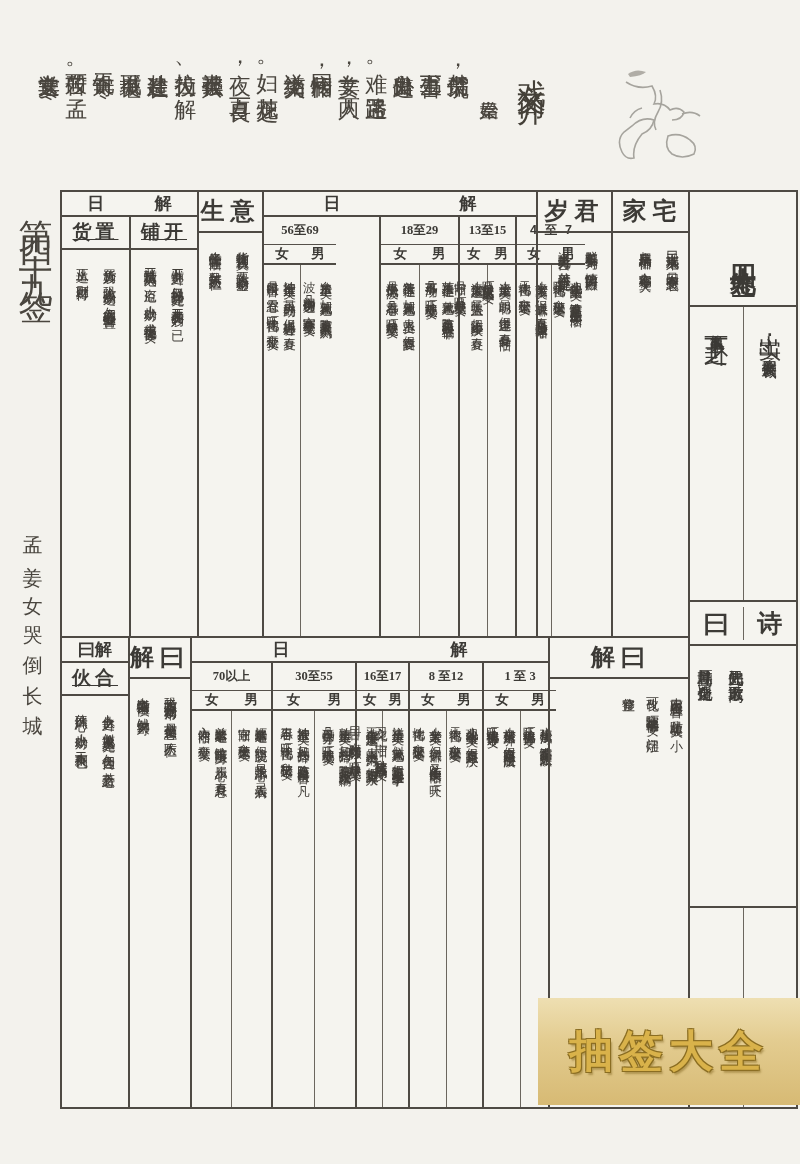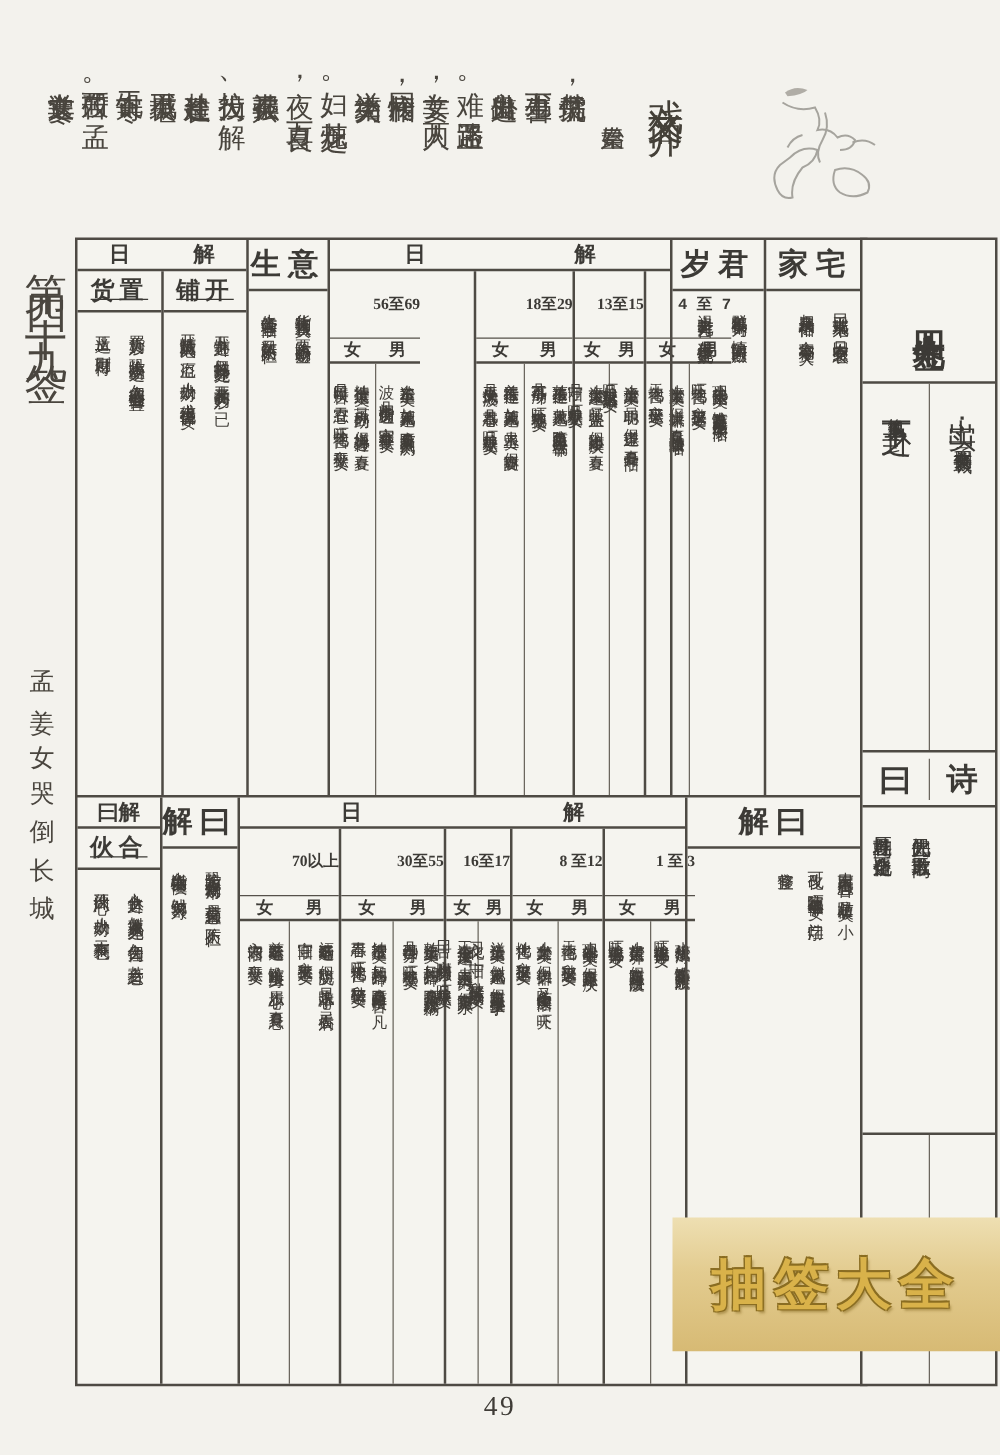--- a/index.html
+++ b/index.html
@@ -27,21 +27,21 @@
   .fcol{display:flex;flex-direction:column;min-width:0;}
   .fcol + .fcol, .agecol + .agecol, .colgroup + .fcol, .fcol + .colgroup{border-left:2px solid #4e4a44;}
   .colgroup{display:flex;flex-direction:column;min-width:0;}
   .group-head{display:flex;border-bottom:2px solid #4e4a44;font-size:17px;font-weight:600;}
   .group-head span{flex:1;text-align:center;}
   .group-cols{display:flex;flex:1;min-height:0;}
   .group-cols .fcol{flex:none;}
   .subhead{text-align:center;font-size:19px;font-weight:600;letter-spacing:4px;border-bottom:2px solid #4e4a44;padding:2px 0 3px;text-decoration:underline;}
   .vhead{border-bottom:2px solid #4e4a44;text-align:center;font-size:24px;font-weight:600;letter-spacing:6px;padding:3px 0 4px;}
   .agecol{display:flex;flex-direction:column;flex:none;min-width:0;}
-  .range{font-size:12.5px;text-align:right;border-bottom:1.5px solid #55504a;padding:18px 0;font-weight:600;}
+  .range{font-size:12.5px;text-align:center;border-bottom:1.5px solid #55504a;padding:5px 0;font-weight:600;}
   .genders{font-size:13.5px;border-bottom:2px solid #4e4a44;display:flex;font-weight:600;}
   .genders span{flex:1;text-align:center;}
   .mf{display:flex;flex:1;min-height:0;}
   .mf .cell{flex:1;min-width:0;}
   .mf .cell + .cell{border-left:1.5px solid #6b665e;}
   .cell{font-size:12.5px;line-height:1.34;letter-spacing:1px;padding:6px 2px 0 1px;color:#403d38;}
   .cols2{line-height:2.1;font-size:13px;padding-top:8px;padding-right:6px;}
   .cols3{line-height:1.85;font-size:13px;padding-top:8px;padding-right:4px;}
   .fbody{flex:1;min-height:0;}
 
@@ -60,21 +60,21 @@
   #verdict .small{font-size:12px;letter-spacing:1px;}
   #poem-head-row{height:42px;align-items:center;font-size:25px;font-weight:600;}
   #poem-head-row .half{align-items:center;}
   #poem-row{height:260px;}
   #poem{font-size:15.5px;line-height:2.0;padding-top:12px;}
   #omen-row{flex:1;}
   #omen-row .half{font-size:22px;padding-top:8px;letter-spacing:2px;}
   .vpad{padding-top:10px;}
 
   
-  #watermark{left:538px;top:974px;width:262px;height:107px;background:linear-gradient(180deg,#eedfb2 0%,#e3cc90 40%,#d7ba74 100%);display:flex;align-items:center;justify-content:center;z-index:5;}
+  #watermark{left:538px;top:998px;width:262px;height:107px;background:linear-gradient(180deg,#eedfb2 0%,#e3cc90 40%,#d7ba74 100%);display:flex;align-items:center;justify-content:center;z-index:5;}
   #watermark .wm-text{font-size:44px;font-weight:bold;letter-spacing:6px;color:#d9b24a;text-shadow:-1px -1px 0 #8a6d22,1px -1px 0 #8a6d22,-1px 1px 0 #8a6d22,1px 1px 0 #8a6d22,2px 3px 2px rgba(120,90,20,.45);}
 
   #page-no{left:0;top:1112px;width:800px;text-align:center;font-size:22px;color:#3f3c37;letter-spacing:2px;}
 </style>
 </head>
 <body>
 
 <div id="page">
 
   <div id="story" class="abs">
@@ -327,15 +327,14 @@
     <div id="omen-row" class="srow split">
       <div class="half vtext">内兆：</div>
       <div class="half vtext">生像：</div>
     </div>
   </div>
 
   <div id="watermark" class="abs">
     <span class="wm-text">抽签大全</span>
   </div>
 
-  <div id="page-no" class="abs">49</div>
 
 </div>
 
 </body></html>

